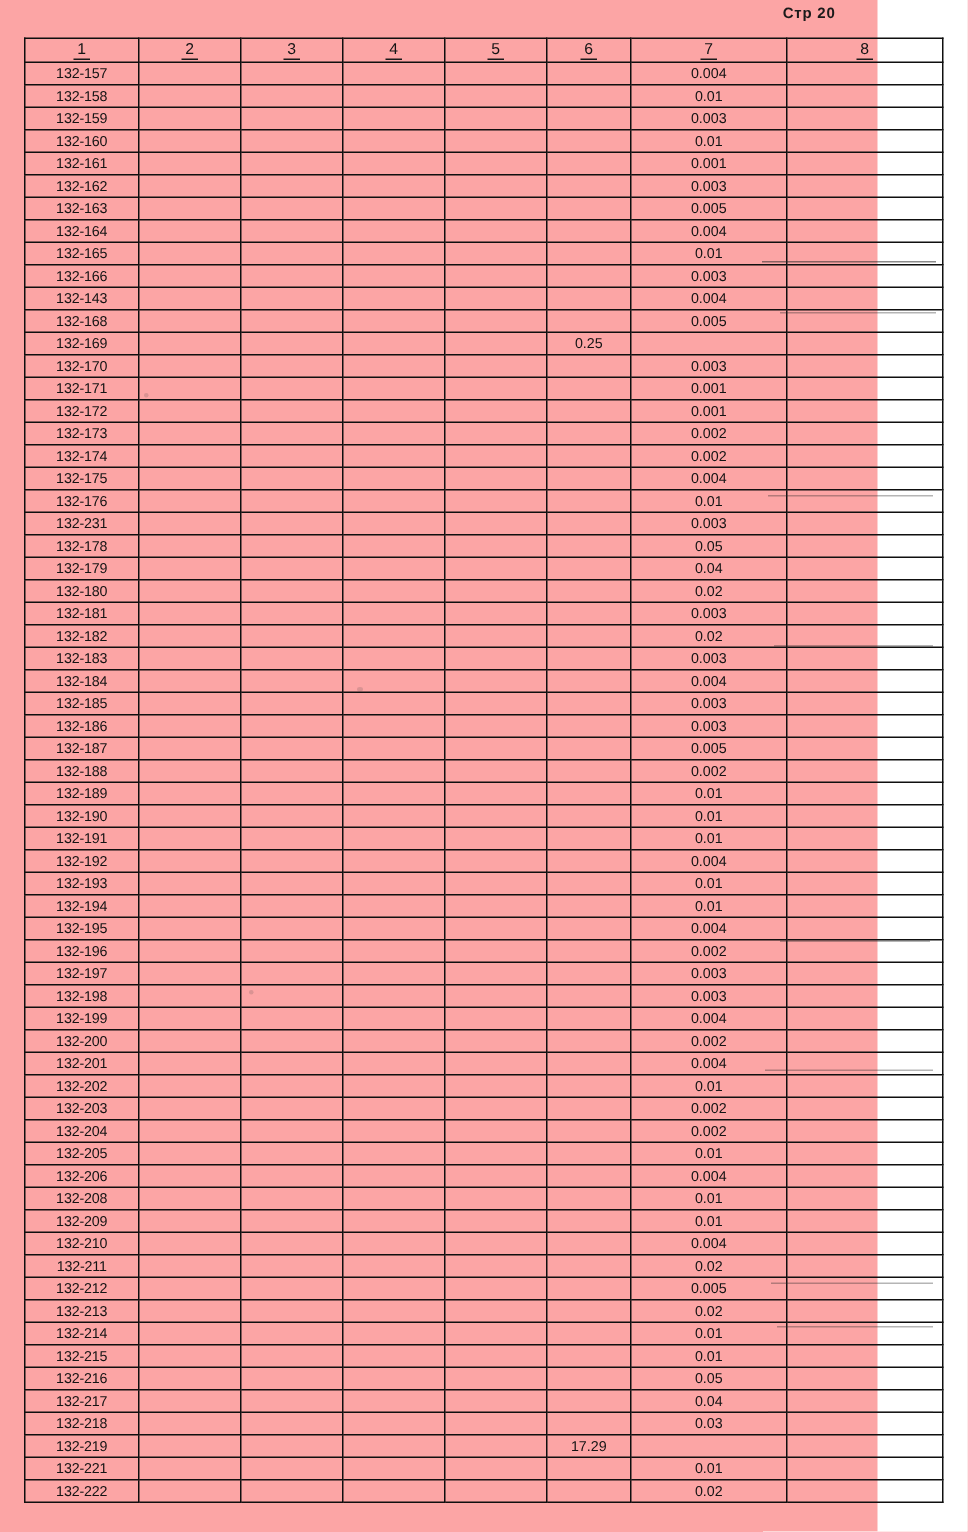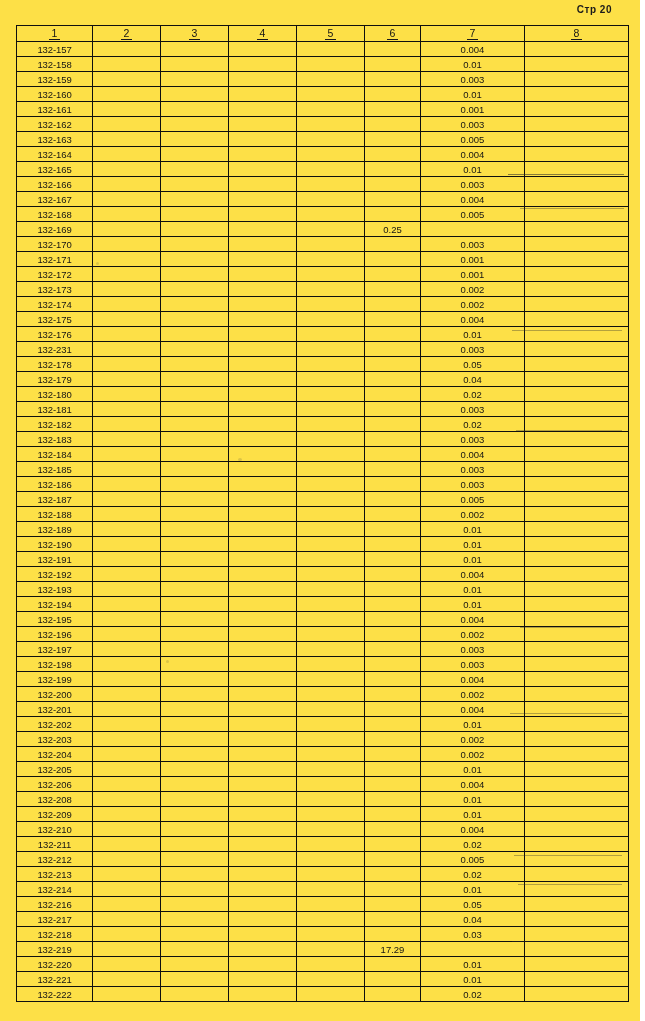--- a/index.html
+++ b/index.html
@@ -11,23 +11,23 @@
     width: 645px;
     height: 1021px;
     font-family: "Liberation Sans", sans-serif;
     color: #111111;
     position: relative;
     overflow: hidden;
   }
   .page {
     position: absolute;
     left: 0; top: 0;
-    width: 640px;
+    width: 585px;
     height: 1021px;
-    background: #fde047;
+    background: #fca5a5;
   }
   .page-header {
     position: absolute;
     right: 28px;
     top: 4px;
     font-size: 10px;
     font-weight: bold;
     letter-spacing: 0.5px;
     color: #1a1a1a;
   }
@@ -219,21 +219,21 @@
           <td class="col1">132-166</td>
           <td class="col2"></td>
           <td class="col3"></td>
           <td class="col4"></td>
           <td class="col5"></td>
           <td class="col6"></td>
           <td class="col7">0.003</td>
           <td class="col8"></td>
         </tr>
         <tr>
-          <td class="col1">132-167</td>
+          <td class="col1">132-143</td>
           <td class="col2"></td>
           <td class="col3"></td>
           <td class="col4"></td>
           <td class="col5"></td>
           <td class="col6"></td>
           <td class="col7">0.004</td>
           <td class="col8"></td>
         </tr>
         <tr>
           <td class="col1">132-168</td>
@@ -689,20 +689,30 @@
           <td class="col1">132-214</td>
           <td class="col2"></td>
           <td class="col3"></td>
           <td class="col4"></td>
           <td class="col5"></td>
           <td class="col6"></td>
           <td class="col7">0.01</td>
           <td class="col8"></td>
         </tr>
         <tr>
+          <td class="col1">132-215</td>
+          <td class="col2"></td>
+          <td class="col3"></td>
+          <td class="col4"></td>
+          <td class="col5"></td>
+          <td class="col6"></td>
+          <td class="col7">0.01</td>
+          <td class="col8"></td>
+        </tr>
+        <tr>
           <td class="col1">132-216</td>
           <td class="col2"></td>
           <td class="col3"></td>
           <td class="col4"></td>
           <td class="col5"></td>
           <td class="col6"></td>
           <td class="col7">0.05</td>
           <td class="col8"></td>
         </tr>
         <tr>
@@ -726,30 +736,20 @@
           <td class="col8"></td>
         </tr>
         <tr>
           <td class="col1">132-219</td>
           <td class="col2"></td>
           <td class="col3"></td>
           <td class="col4"></td>
           <td class="col5"></td>
           <td class="col6">17.29</td>
           <td class="col7"></td>
-          <td class="col8"></td>
-        </tr>
-        <tr>
-          <td class="col1">132-220</td>
-          <td class="col2"></td>
-          <td class="col3"></td>
-          <td class="col4"></td>
-          <td class="col5"></td>
-          <td class="col6"></td>
-          <td class="col7">0.01</td>
           <td class="col8"></td>
         </tr>
         <tr>
           <td class="col1">132-221</td>
           <td class="col2"></td>
           <td class="col3"></td>
           <td class="col4"></td>
           <td class="col5"></td>
           <td class="col6"></td>
           <td class="col7">0.01</td>

